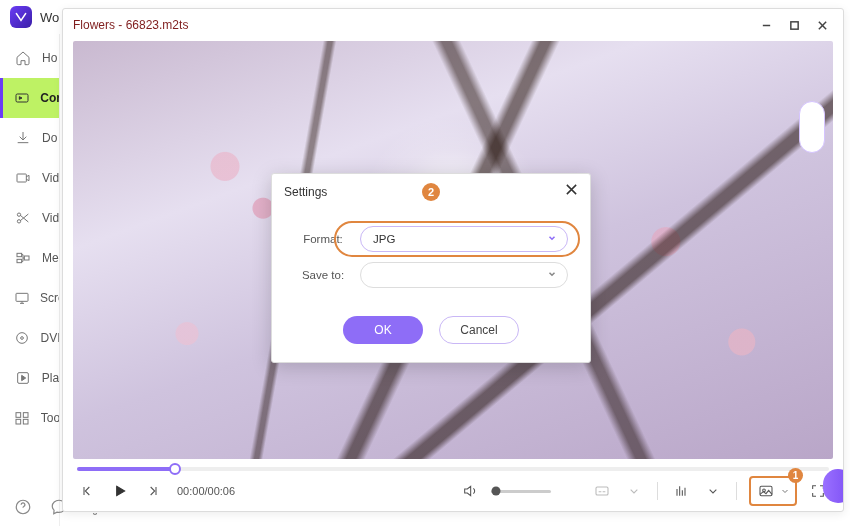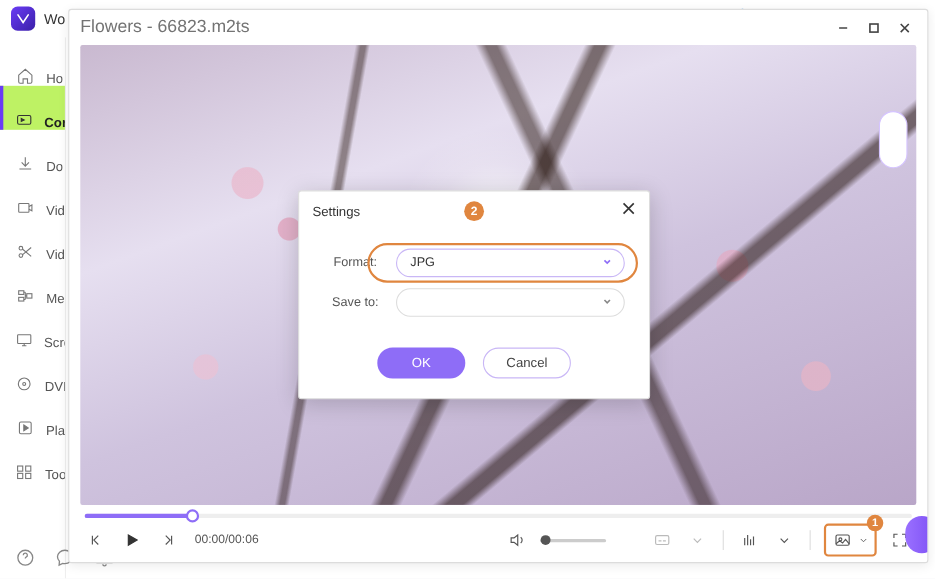--- a/index.html
+++ b/index.html
@@ -16,37 +16,37 @@
   .title-icon { width: 20px; height: 20px; display:flex;align-items:center;justify-content:center; margin-left:8px; color:#555;}
   .title-icon.blue{background:#0b7bd6;border-radius:50%;color:#fff;font-size:10px;width:18px;height:18px;}
   .title-icon svg{width:16px;height:16px;stroke:#555;}
 
   .win-btns{display:flex;gap:6px;margin-left:10px;}
   .win-btn{width:26px;height:20px;display:flex;align-items:center;justify-content:center;}
   .win-btn svg{width:12px;height:12px;stroke:#444;fill:none;stroke-width:1.5;}
 
   .main-row { flex:1; display:flex; }
   .sidebar { width: 60px; background:#fff; border-right:1px solid #eee; padding-top:4px;}
-  .sidebar-item{height:40px;display:flex;align-items:flex-end;padding-left:14px;gap:10px;font-size:12px;color:#555;cursor:pointer;}
+  .sidebar-item{height:40px;display:flex;align-items:center;padding-left:14px;gap:10px;font-size:12px;color:#555;cursor:pointer;}
   .sidebar-item.active{background:#bef264;color:#222;font-weight:600;border-left:3px solid #6a3cf5;padding-left:11px;}
   .sidebar-item .icn{width:18px;height:18px;display:flex;align-items:center;justify-content:center;}
   .sidebar-item .icn svg{width:16px;height:16px;stroke:#777;fill:none;stroke-width:1.5;}
   .sidebar-item.active .icn svg{stroke:#333;}
   .sidebar-item .lbl{white-space:nowrap;overflow:hidden;}
 
   .content { flex:1; position:relative; padding:6px 18px 10px 18px; display:flex; flex-direction:column; }
   .version-pill{position:absolute;top:26px;right:20px;background:#fff;border:1px solid #f3c9a6;color:#e0863f;font-size:11px;padding:2px 8px;border-radius:4px;}
 
   .bottom-icons{position:absolute;bottom:10px;left:14px;display:flex;gap:18px;}
   .bottom-icons .bi{width:18px;height:18px;}
   .bottom-icons .bi svg{width:18px;height:18px;stroke:#888;fill:none;stroke-width:1.6;}
 
   
   .player { position:absolute; left:62px; top:8px; right:6px; bottom:14px; background:#fff; border:1px solid #dcdcdc; border-radius:3px; box-shadow:0 2px 10px rgba(0,0,0,.08); display:flex; flex-direction:column; overflow:hidden;}
-  .p-title{height:32px;display:flex;align-items:center;padding:0 10px;font-size:16px;color:#737373;gap:22px;}
+  .p-title{height:32px;display:flex;align-items:center;padding:0 10px;font-size:12px;color:#7f1d1d;gap:22px;}
   .p-title .sp{flex:1;}
   .p-winbtns{display:flex;gap:6px;}
   .p-winbtns .wb{width:22px;height:18px;display:flex;align-items:center;justify-content:center;}
   .p-winbtns svg{width:11px;height:11px;stroke:#444;fill:none;stroke-width:1.6;}
 
   .video{flex:1;margin:0 10px; background:linear-gradient(160deg,#c9b9d0 0%, #e6dff0 30%, #cfc3de 55%, #b9a6c8 100%);position:relative;border-radius:2px;overflow:hidden;}
   
   .video::before{content:"";position:absolute;inset:0;background:
     radial-gradient(circle at 20% 30%, rgba(232,190,210,.9) 0 14px, transparent 15px),
     radial-gradient(circle at 25% 40%, rgba(225,170,195,.9) 0 10px, transparent 11px),

